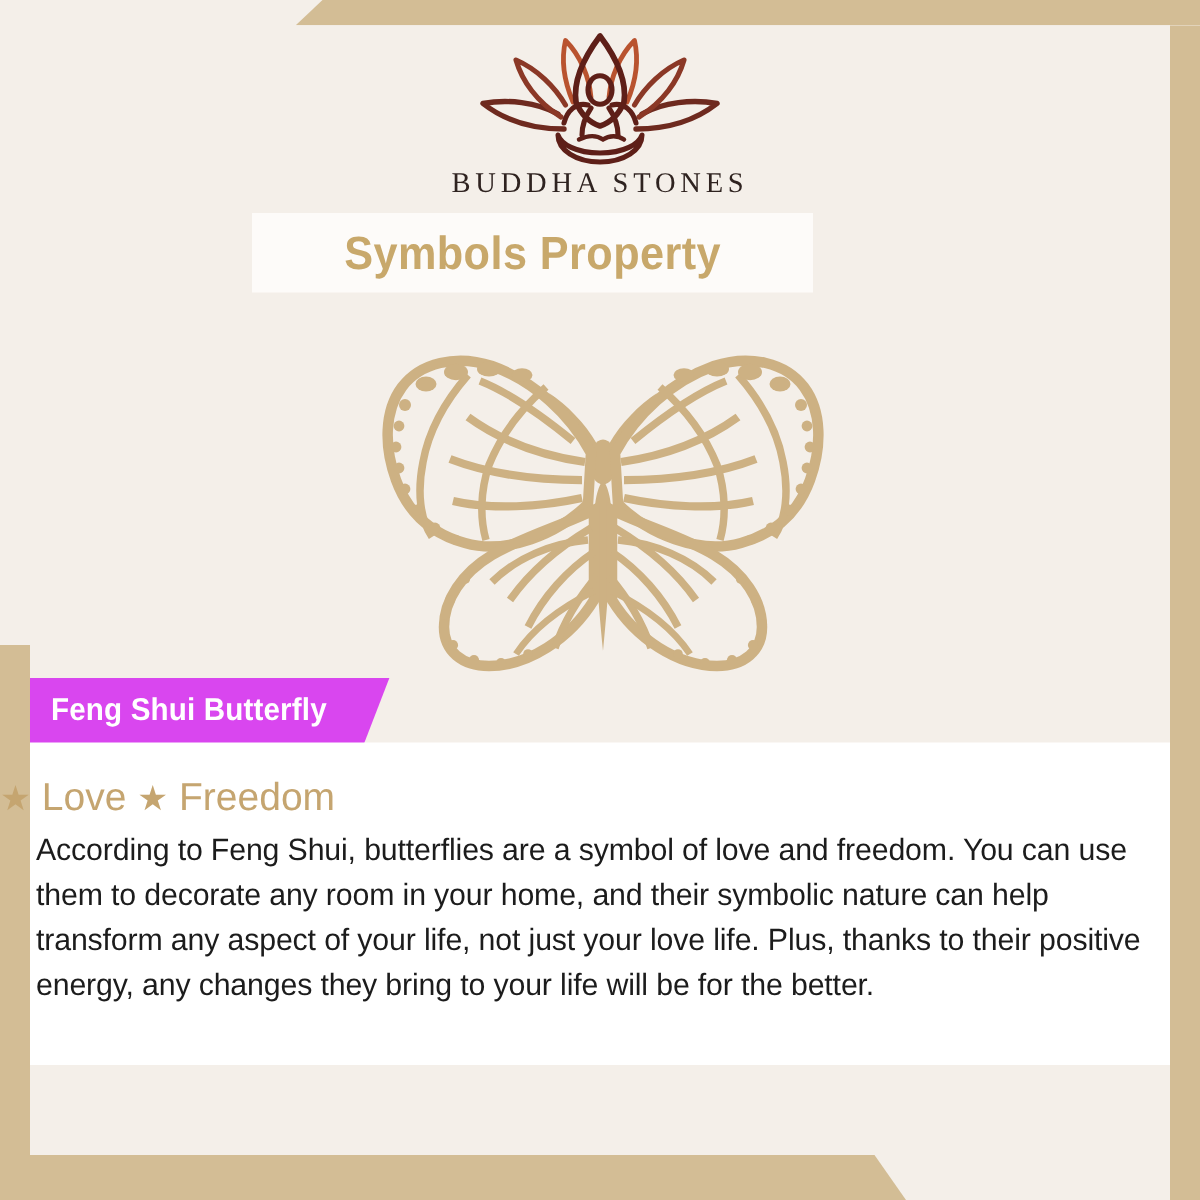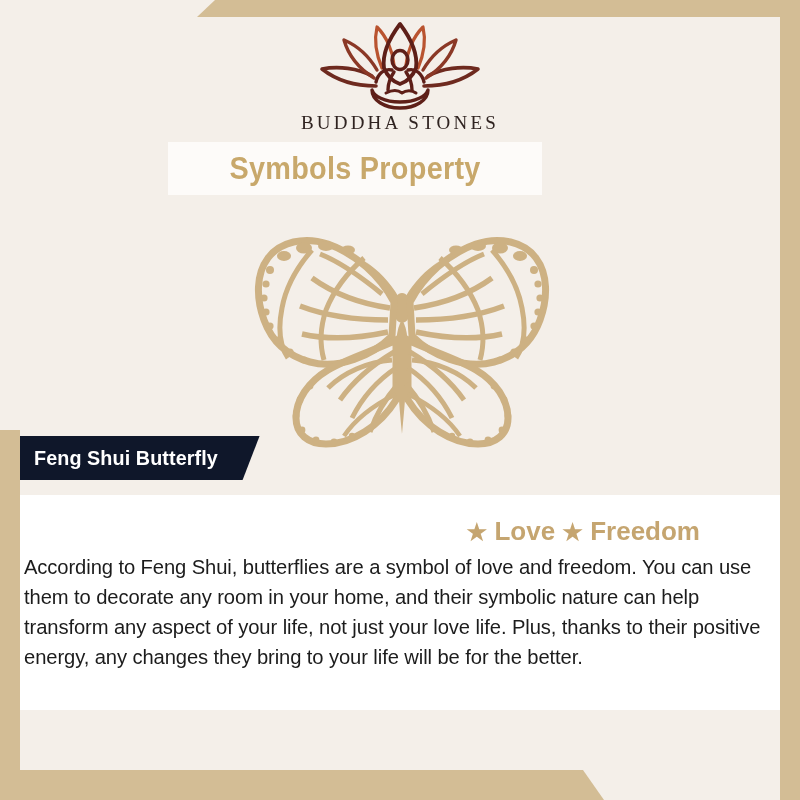--- a/index.html
+++ b/index.html
@@ -119,24 +119,24 @@
   .butterfly-wrap svg {
     display: block;
     width: 100%;
     height: 100%;
   }
 
   
   .ribbon {
     position: absolute;
     left: 20px;
-    top: 436px;
+    top: 452px;
     height: 44px;
     padding: 0 30px 0 14px;
-    background: #0f172a;
+    background: #d946ef;
     display: flex;
     align-items: center;
     clip-path: polygon(0 0, 100% 0, calc(100% - 17px) 100%, 0 100%);
   }
   .ribbon-text {
     color: #ffffff;
     font-size: 21px;
     font-weight: bold;
     letter-spacing: 0.1px;
     transform: scaleX(0.94);
@@ -152,23 +152,23 @@
     width: 760px;
     height: 215px;
     background: #ffffff;
   }
 
   .subtitle {
     position: absolute;
     left: 0;
     top: 516px;
     width: 700px;
-    text-align: right;
+    text-align: left;
     font-size: 26px;
-    font-weight: bold;
+    font-weight: normal;
     color: #c6a straight;
     color: #c5a570;
     letter-spacing: 0px;
   }
   .subtitle .star {
     font-size: 23px;
     line-height: 1;
   }
 
   .body-copy {

